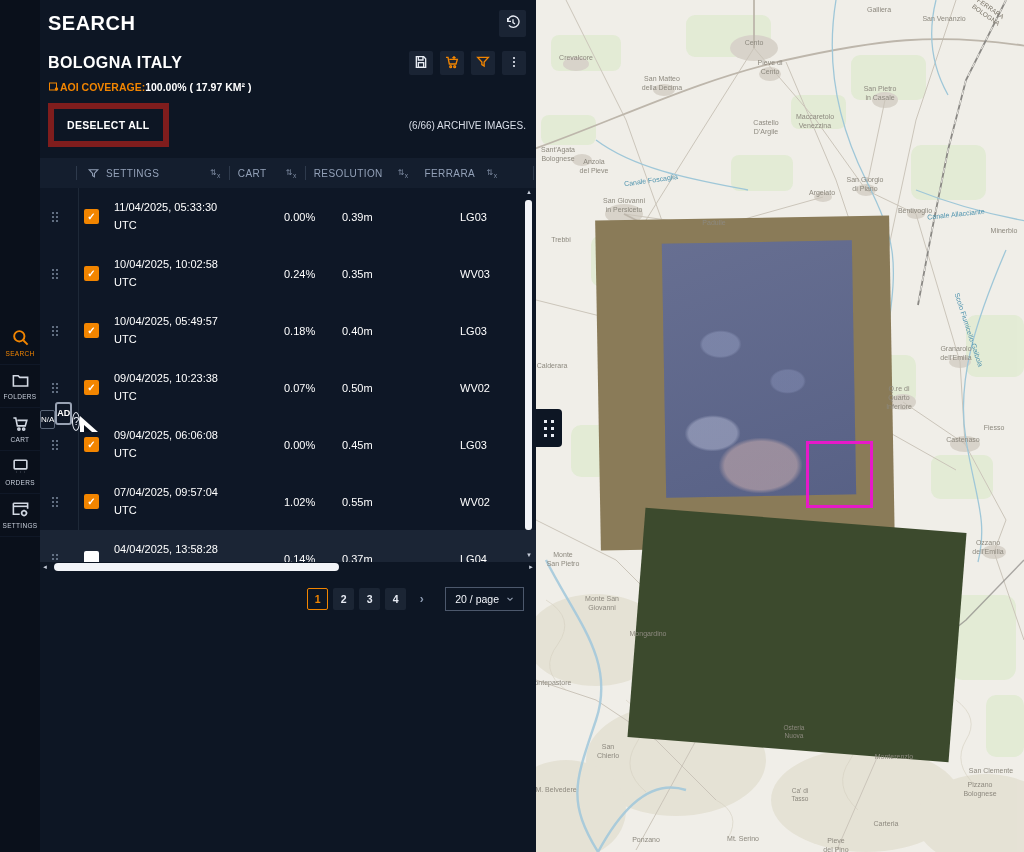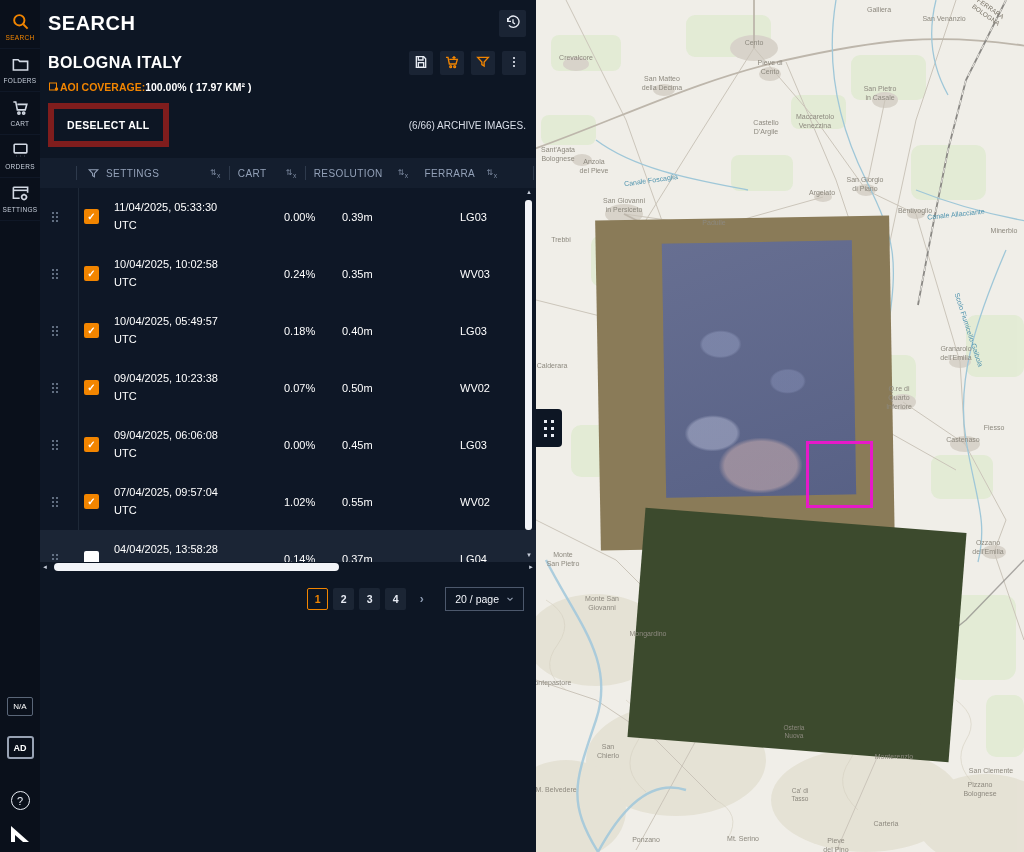--- a/index.html
+++ b/index.html
@@ -1,21 +1,21 @@
 <!DOCTYPE html>
 <html><head>
 <meta charset="utf-8">
 <style>
   * { margin:0; padding:0; box-sizing:border-box; }
   html,body { width:1024px; height:852px; overflow:hidden; background:#0D1624;
     font-family:"Liberation Sans", sans-serif; color:#E8ECF4; }
 
   
   .rail { position:absolute; left:0; top:0; bottom:0; width:40px; background:#0A101B;
-    display:flex; flex-direction:column; align-items:center; padding-top:6px; z-index:30; }
+    display:flex; align-items:center; padding-top:6px; z-index:30; }
   .rail-item { width:40px; padding:6px 0 7px; display:flex; flex-direction:column; align-items:center;
     gap:3px; cursor:pointer; border-bottom:1px solid #101827; }
   .rail-item .ric { width:19px; height:19px; color:#D3D9E4; }
   .rail-item .rlabel { font-size:6.5px; letter-spacing:.3px; color:#C8CFDB; }
   .rail-item.active .ric, .rail-item.active .rlabel { color:#F28500; }
   .rail-spacer { flex:1; }
   .na-box { width:26px; height:19px; border:1px solid #5A6678; border-radius:2px; font-size:8px;
     display:flex; align-items:center; justify-content:center; color:#FFF; margin-bottom:20px; }
   .ad-box { width:27px; height:23px; border:2px solid #98A2B3; border-radius:3px; font-size:9px; font-weight:bold;
     display:flex; align-items:center; justify-content:center; color:#FFF; margin-bottom:32px; }

